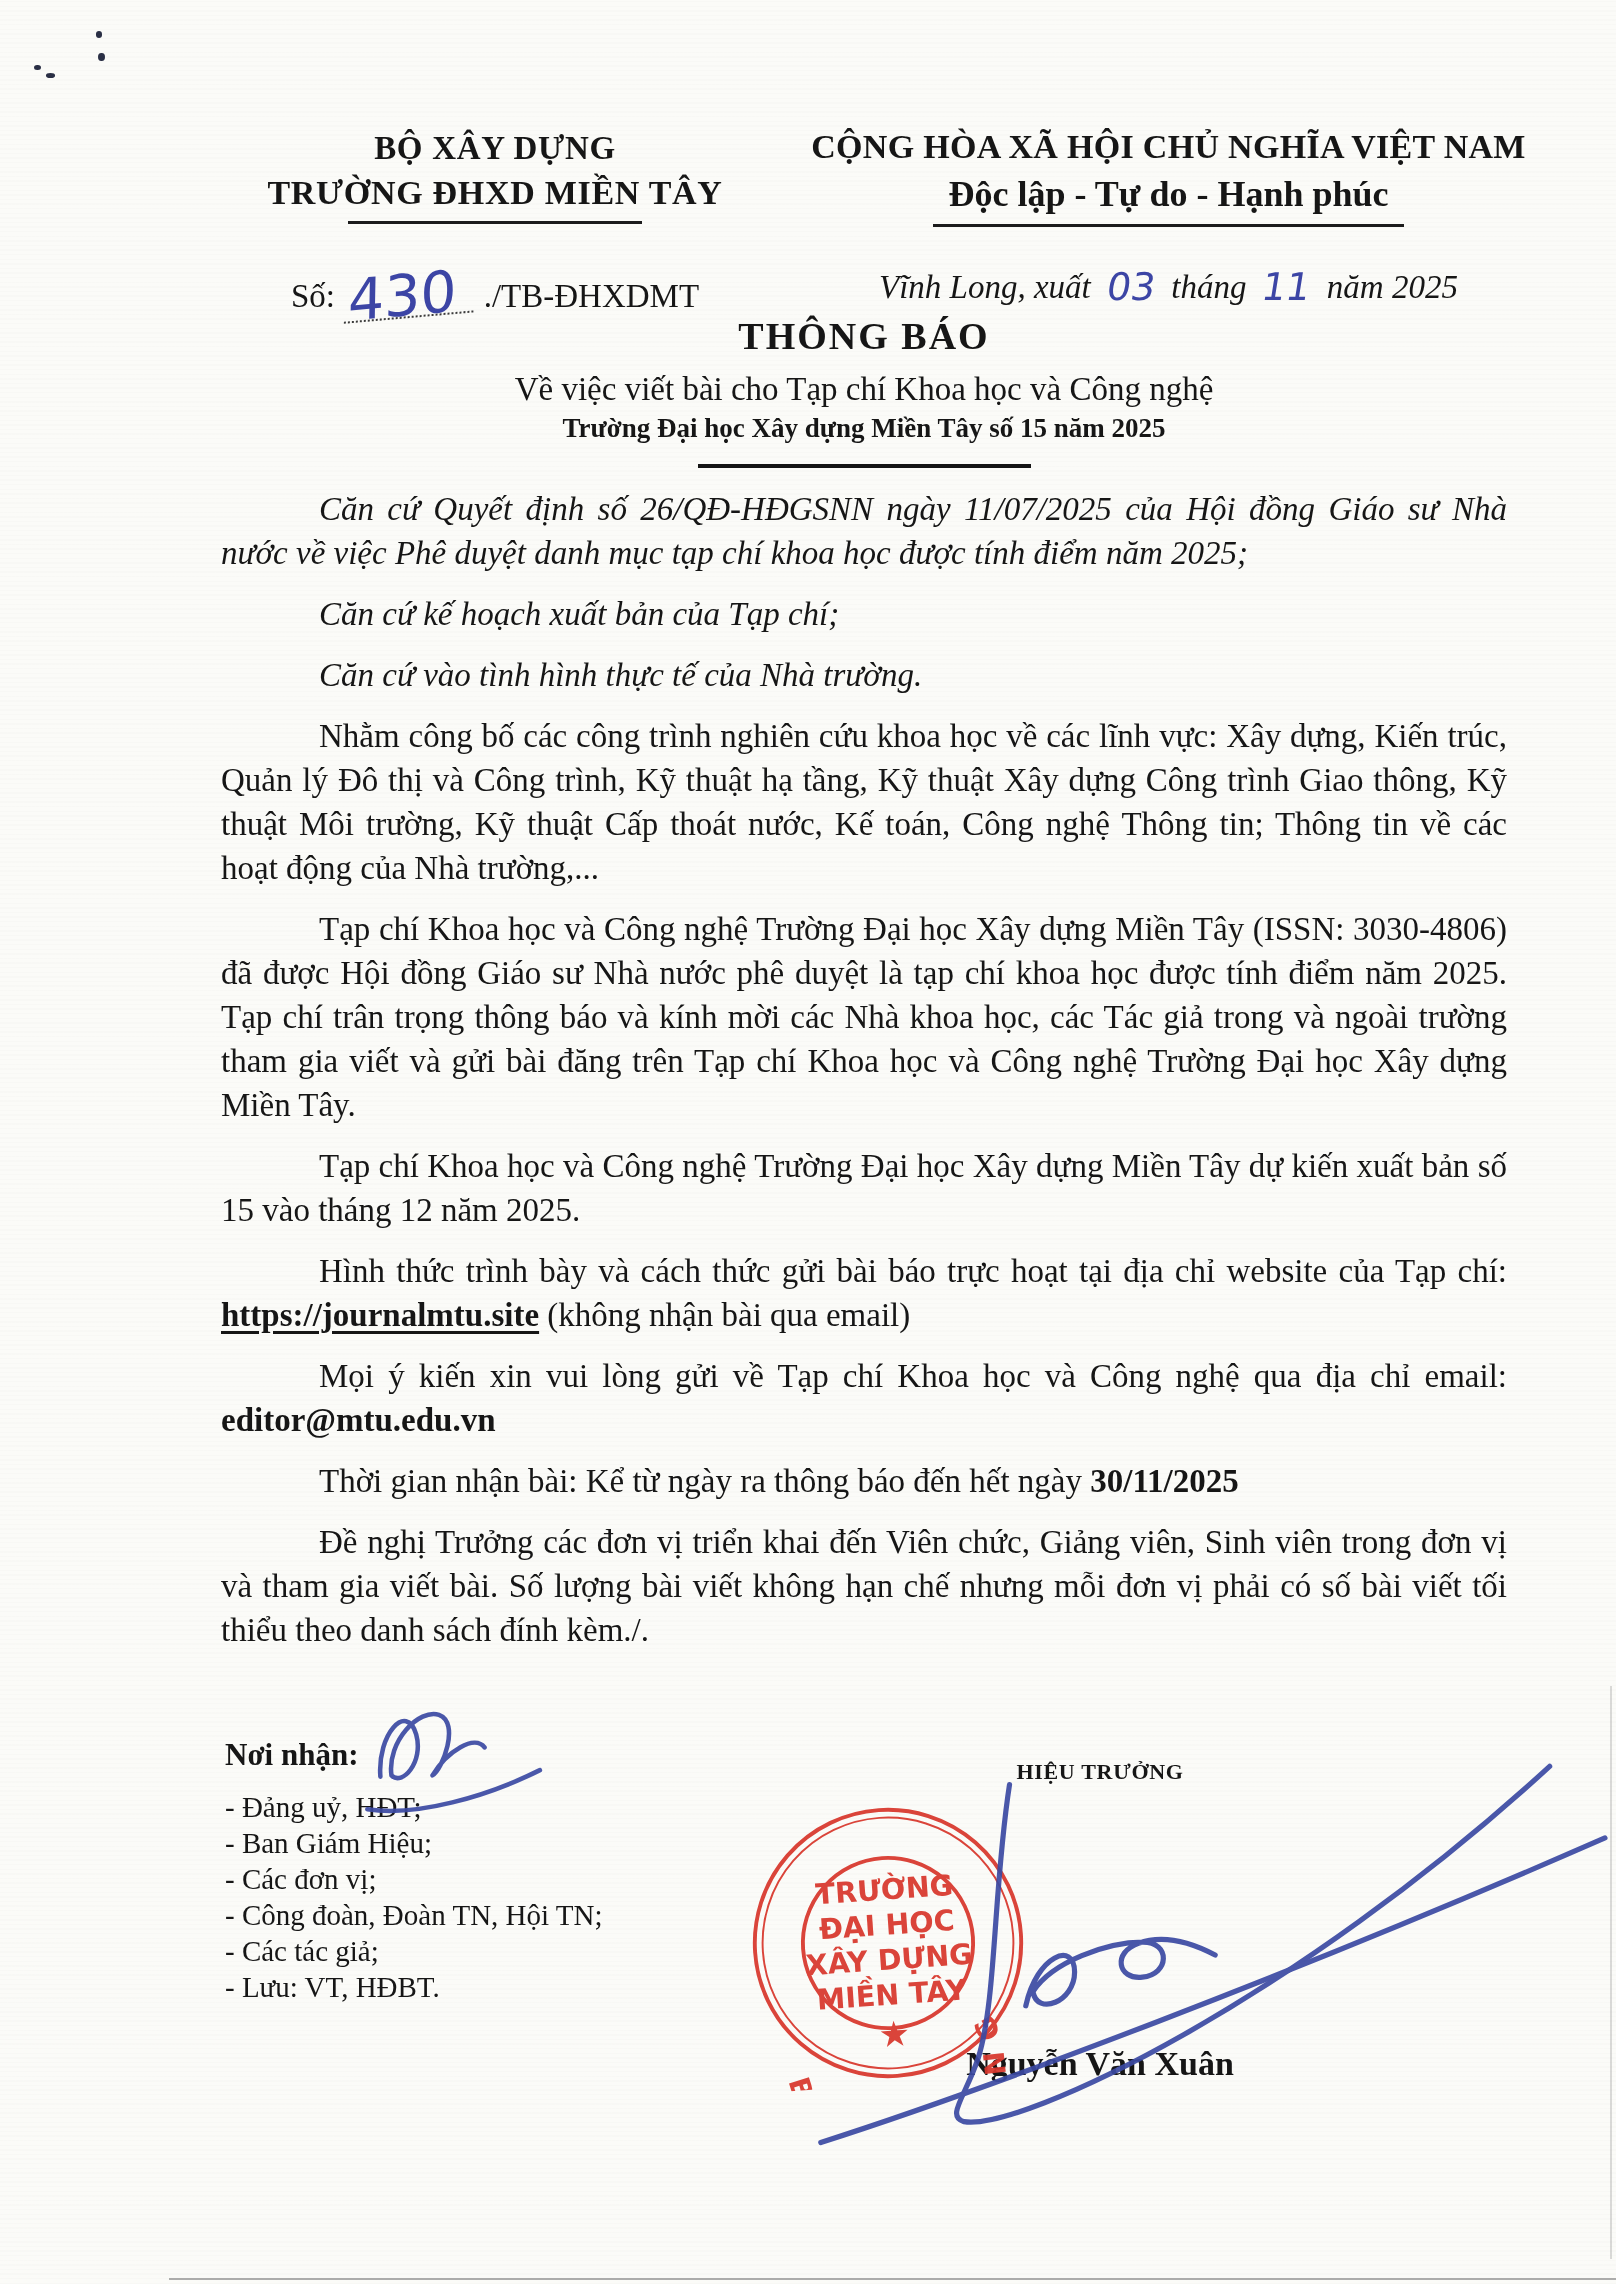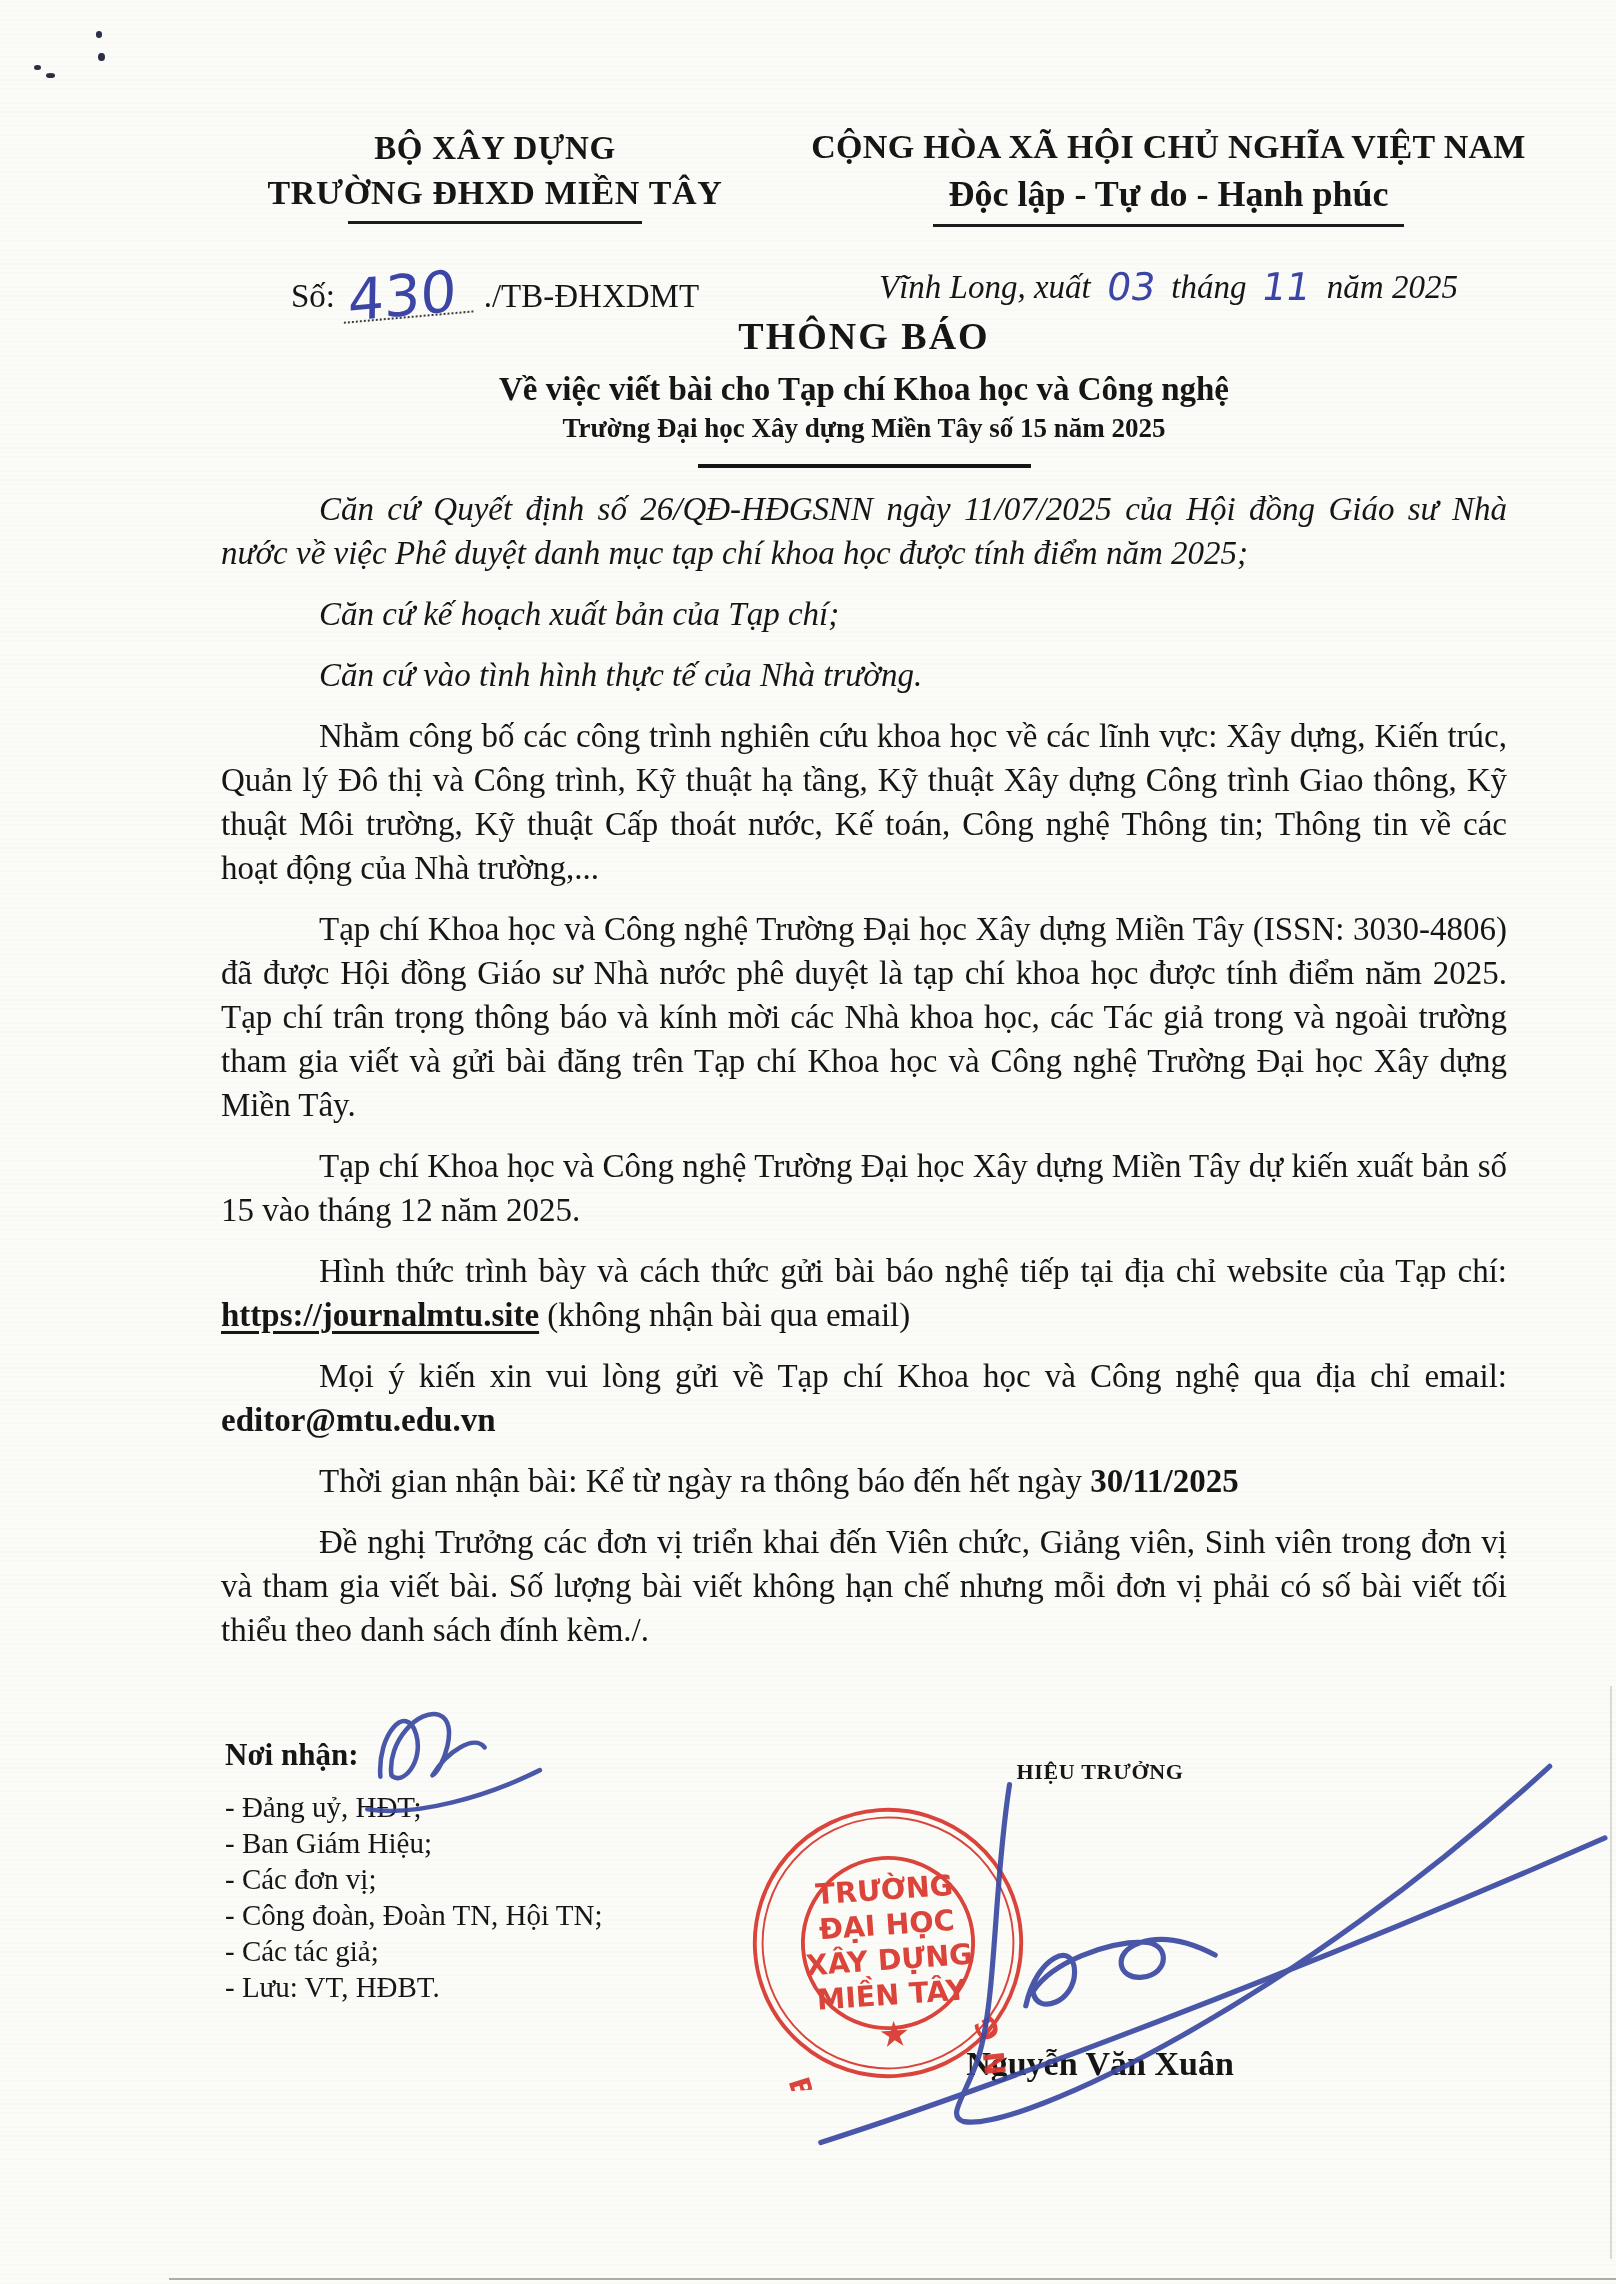--- a/index.html
+++ b/index.html
@@ -24,21 +24,21 @@
             border-bottom:2.6px dotted #3a3a3a;padding:0 17px 1.3px 3.9px;margin:0 1.3px;vertical-align:-7.8px;}
   .hdr-right{position:absolute;left:768px;top:128px;width:801px;text-align:center;}
   .hdr-right .r1{font-size:34px;font-weight:700;letter-spacing:0.3px;font-family:Liberation Serif, serif;}
   .hdr-right .r2{font-size:36px;font-weight:700;margin-top:6.5px;}
   .rule-right{width:471px;height:3.3px;background:#1c1c1c;margin:9px auto 0 auto;}
   .date-line{margin-top:42px;font-size:33px;font-style:italic;white-space:nowrap;}
   .hand-sm{display:inline-block;font-size:38px;line-height:26px;transform:skewX(-9deg);margin:0 7.8px;vertical-align:-2.6px;font-style:normal;}
   
   .title-block{position:absolute;left:221px;top:314px;width:1286px;text-align:center;}
   .title-main{font-size:38px;font-weight:700;letter-spacing:2px;}
-  .title-sub{font-size:33px;font-weight:700;margin-top:13px;}
+  .title-sub{font-size:33px;font-weight:400;margin-top:13px;}
   .title-sub2{font-size:27px;font-weight:700;margin-top:5.2px;}
   .rule-title{width:333px;height:3.9px;background:#151515;margin:19.5px auto 0 auto;}
   
   .body-block{position:absolute;left:221px;top:487px;width:1286px;}
   .body-block p{
     margin:0 0 17px 0;font-size:33px;line-height:44px;
     text-align:justify;text-indent:98px;
   }
   .seg-i{font-style:italic;}
   .seg-b{font-weight:700;}
@@ -99,21 +99,21 @@
     <div class="rule-title"></div>
   </div>
 
   <div class="body-block" id="body-paragraphs">
       <p><span class="seg-i ">Căn cứ Quyết định số 26/QĐ-HĐGSNN ngày 11/07/2025 của Hội đồng Giáo sư Nhà nước về việc Phê duyệt danh mục tạp chí khoa học được tính điểm năm 2025;</span></p>
       <p><span class="seg-i ">Căn cứ kế hoạch xuất bản của Tạp chí;</span></p>
       <p><span class="seg-i ">Căn cứ vào tình hình thực tế của Nhà trường.</span></p>
       <p><span class="">Nhằm công bố các công trình nghiên cứu khoa học về các lĩnh vực: Xây dựng, Kiến trúc, Quản lý Đô thị và Công trình, Kỹ thuật hạ tầng, Kỹ thuật Xây dựng Công trình Giao thông, Kỹ thuật Môi trường, Kỹ thuật Cấp thoát nước, Kế toán, Công nghệ Thông tin; Thông tin về các hoạt động của Nhà trường,...</span></p>
       <p><span class="">Tạp chí Khoa học và Công nghệ Trường Đại học Xây dựng Miền Tây (ISSN: 3030-4806) đã được Hội đồng Giáo sư Nhà nước phê duyệt là tạp chí khoa học được tính điểm năm 2025. Tạp chí trân trọng thông báo và kính mời các Nhà khoa học, các Tác giả trong và ngoài trường tham gia viết và gửi bài đăng trên Tạp chí Khoa học và Công nghệ Trường Đại học Xây dựng Miền Tây.</span></p>
       <p><span class="">Tạp chí Khoa học và Công nghệ Trường Đại học Xây dựng Miền Tây dự kiến xuất bản số 15 vào tháng 12 năm 2025.</span></p>
-      <p><span class="">Hình thức trình bày và cách thức gửi bài báo nghệ tiếp tại địa chỉ website của Tạp chí: </span><span class="seg-b seg-u">https://journalmtu.site</span><span class=""> (không nhận bài qua email)</span></p>
+      <p><span class="">Hình thức trình bày và cách thức gửi bài báo trực hoạt tại địa chỉ website của Tạp chí: </span><span class="seg-b seg-u">https://journalmtu.site</span><span class=""> (không nhận bài qua email)</span></p>
       <p><span class="">Mọi ý kiến xin vui lòng gửi về Tạp chí Khoa học và Công nghệ qua địa chỉ email: </span><span class="seg-b ">editor@mtu.edu.vn</span></p>
       <p><span class="">Thời gian nhận bài: Kể từ ngày ra thông báo đến hết ngày </span><span class="seg-b ">30/11/2025</span></p>
       <p><span class="">Đề nghị Trưởng các đơn vị triển khai đến Viên chức, Giảng viên, Sinh viên trong đơn vị và tham gia viết bài. Số lượng bài viết không hạn chế nhưng mỗi đơn vị phải có số bài viết tối thiểu theo danh sách đính kèm./.</span></p>
     </div>
 
   <div class="recip-block">
     <span class="recip-label">Nơi nhận:</span>
     <div class="recip-list" id="recipients-list">
         <div>- Đảng uỷ, HĐT;</div>
         <div>- Ban Giám Hiệu;</div>

